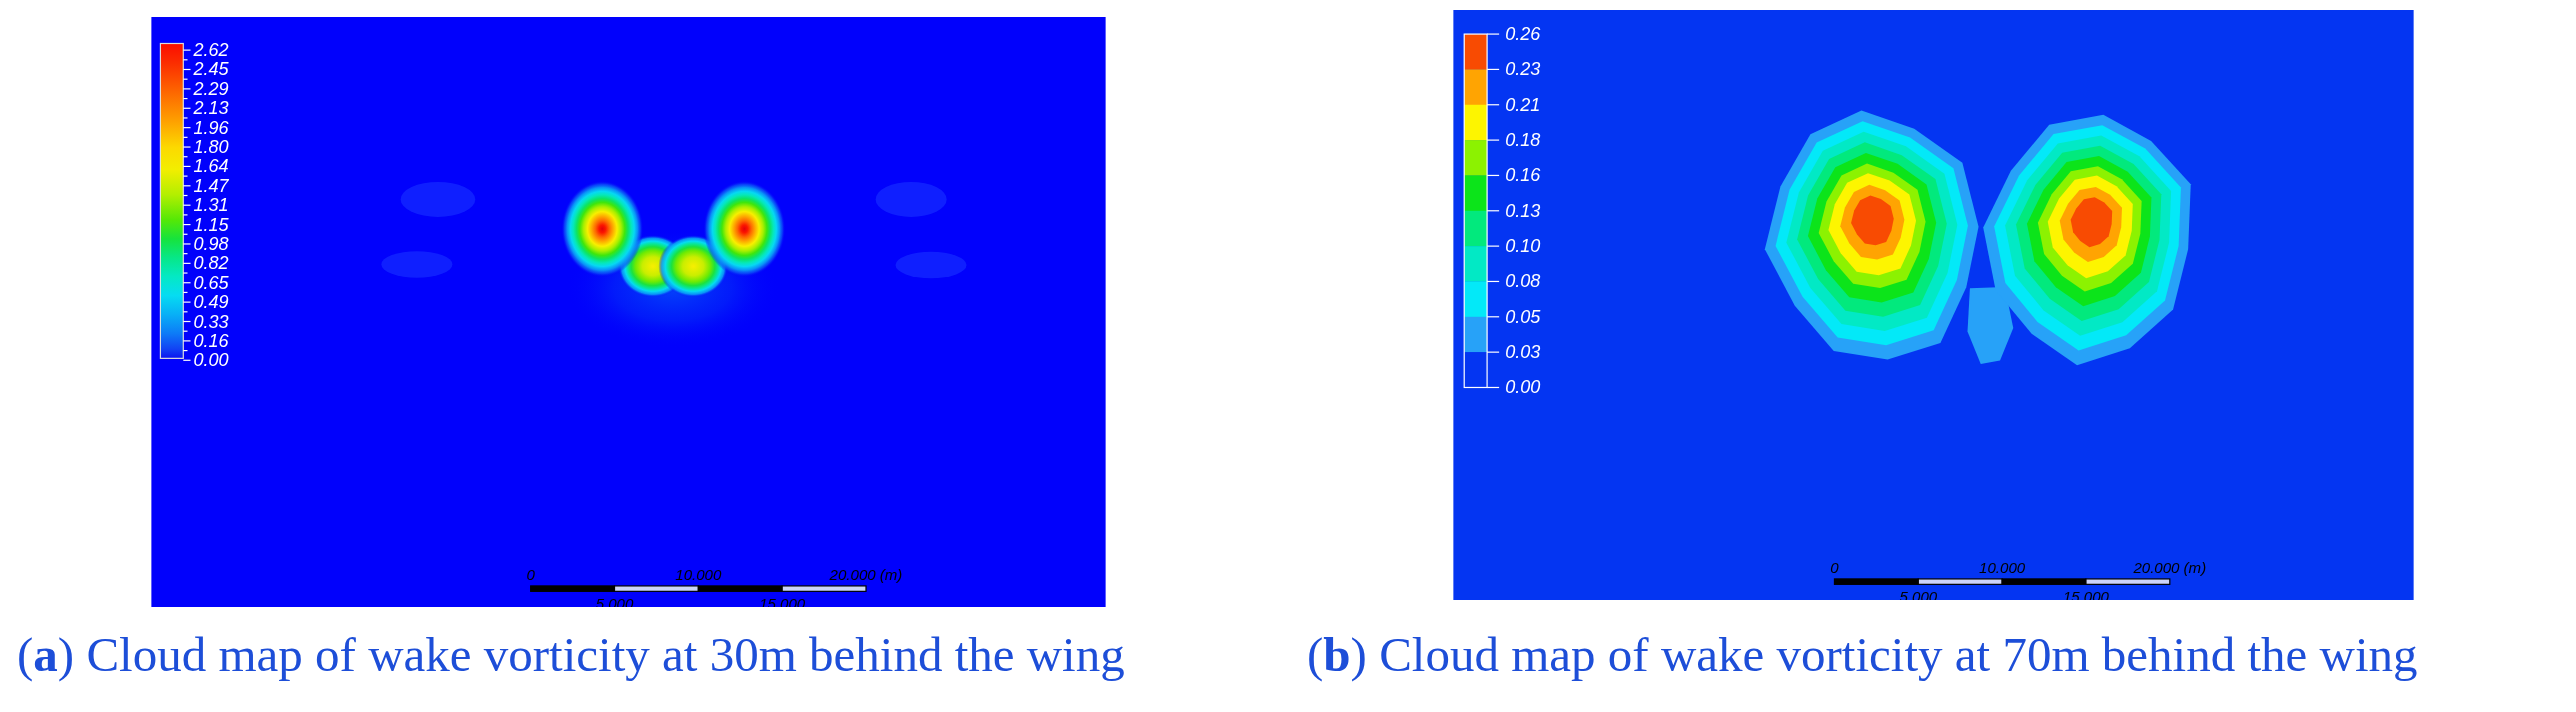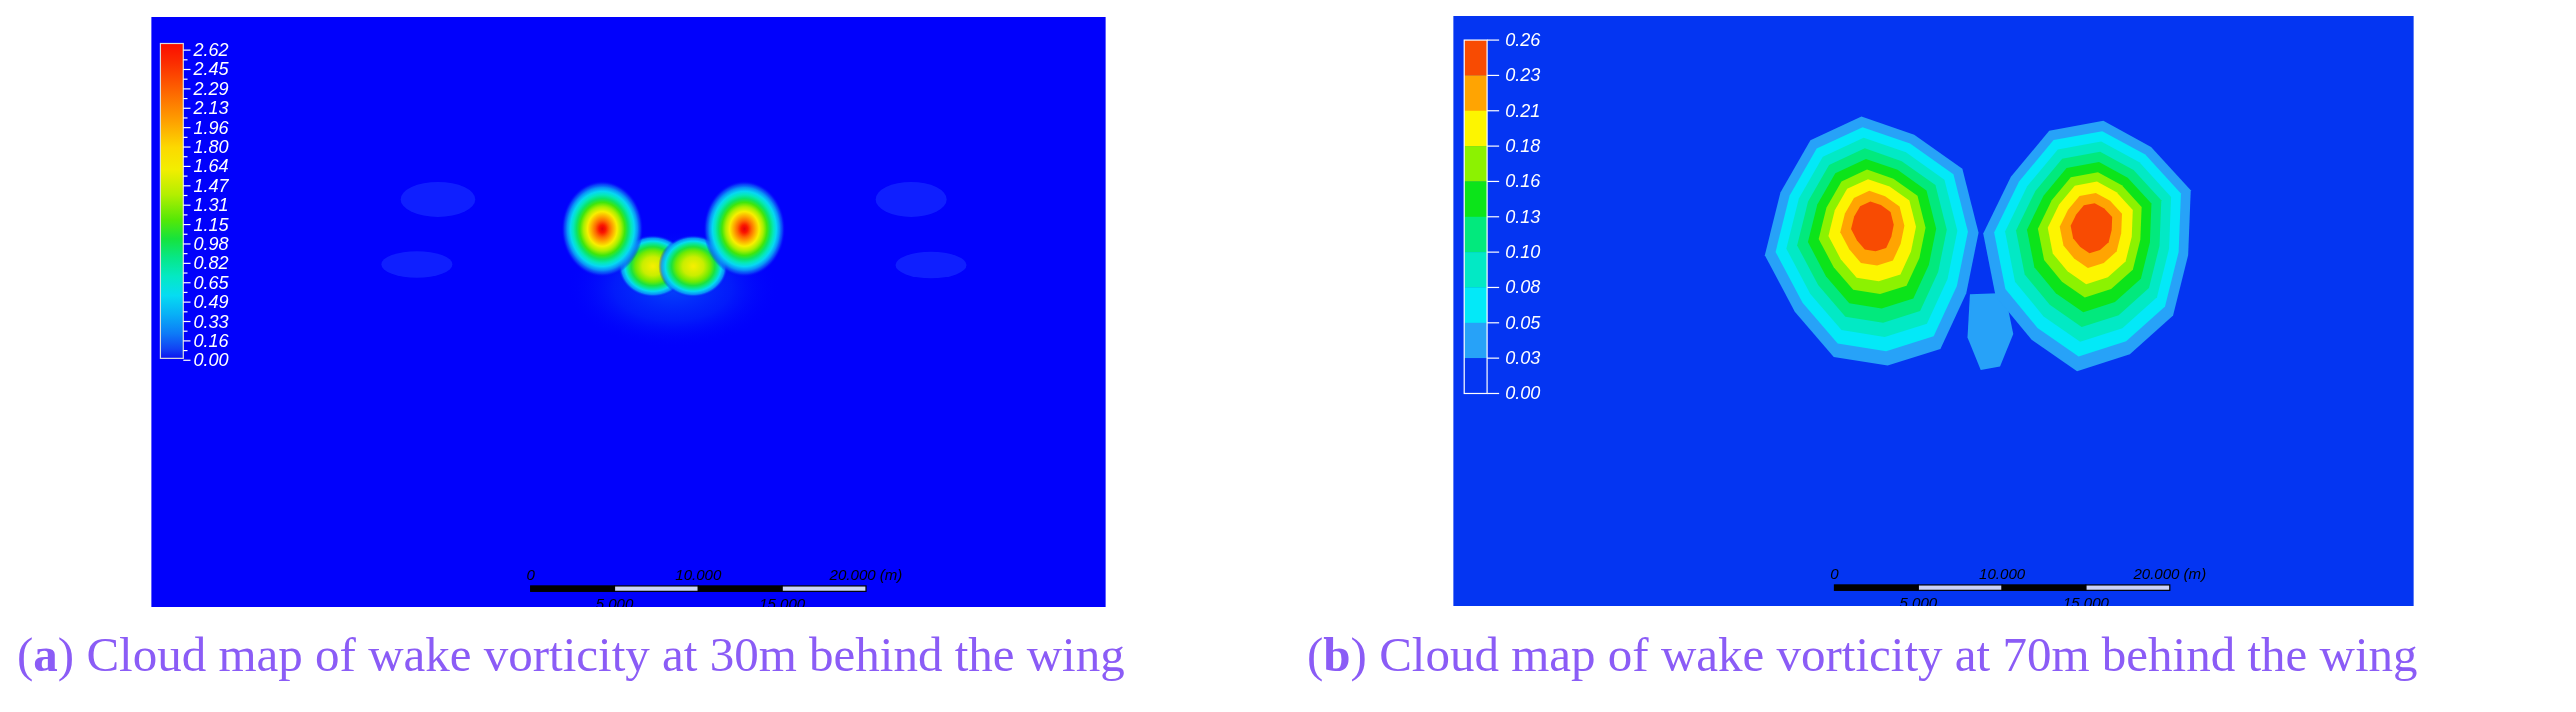--- a/index.html
+++ b/index.html
@@ -1,20 +1,20 @@
 <!DOCTYPE html>
 <html style="font-size:9.6px"><head>
 <meta charset="utf-8">
 <style>
   html,body{margin:0;padding:0;background:#ffffff;}
   #fig{position:relative;width:2576px;height:713px;background:#ffffff;overflow:hidden;
        font-family:"Liberation Sans",sans-serif;}
   .panel{position:absolute;margin:0;padding:0;font-style:italic;}
   .panel svg{display:block;}
-  .caption{position:absolute;font-family:"Liberation Serif",serif;font-size:49px;color:#8b5cf6;
+  .caption{position:absolute;font-family:"Liberation Serif",serif;font-size:49px;color:#1d4ed8;
            white-space:nowrap;letter-spacing:0px;}
   .caption b{font-weight:bold;}
 </style>
 </head>
 <body>
 
 <div id="fig">
   <figure class="panel" id="panel-a" style="left: 151px; top: 17px; width: 955px; height: 590px;">
       <svg width="955" height="590" viewBox="0 0 1585 980">
         <defs>
@@ -161,21 +161,21 @@
           <rect x="908.5" y="945" width="139.25" height="9" fill="#000000" stroke="#000" stroke-width="2"></rect>
           <rect x="1047.75" y="945" width="139.25" height="9" fill="#ccd3f9" stroke="#000" stroke-width="2"></rect>
           <text x="630" y="935" fill="#000000" text-anchor="middle" font-size="25" font-family="&quot;Liberation Sans&quot;,sans-serif">0</text>
           <text x="908.5" y="935" fill="#000000" text-anchor="middle" font-size="25" font-family="&quot;Liberation Sans&quot;,sans-serif">10.000</text>
           <text x="1187" y="935" fill="#000000" text-anchor="middle" font-size="25" font-family="&quot;Liberation Sans&quot;,sans-serif">20.000 (m)</text>
           <text x="769.25" y="984" fill="#000000" text-anchor="middle" font-size="25" font-family="&quot;Liberation Sans&quot;,sans-serif">5.000</text>
           <text x="1047.75" y="984" fill="#000000" text-anchor="middle" font-size="25" font-family="&quot;Liberation Sans&quot;,sans-serif">15.000</text>
         </g>
       </svg>
     </figure>
-  <figure class="panel" id="panel-b" style="left: 1453px; top: 16px; width: 798px; height: 590px;">
+  <figure class="panel" id="panel-b" style="left: 1453px; top: 10px; width: 798px; height: 590px;">
       <svg width="961" height="590" viewBox="0 0 1595 980">
         <defs></defs>
         <rect x="0" y="0" width="1595" height="980" fill="#0435f2"></rect>
         <polygon points="858,462 916,460 930,528 908,582 876,588 854,534" fill="#27a2f8"></polygon>
         <g transform="rotate(-6 700 378)">
           <polygon points="700.0,165.8 784.0,205.1 857.6,269.8 873.3,378.0 842.5,475.8 790.1,563.5 700.0,581.8 612.5,558.1 556.0,476.8 516.3,378.0 553.0,277.1 611.6,196.1" fill="#27a2f8"></polygon>
           <polygon points="700.0,183.6 775.6,218.9 841.9,277.2 855.9,374.5 828.2,462.5 781.1,541.5 700.0,558.0 621.3,536.6 570.4,463.4 534.6,374.5 567.7,283.7 620.5,210.8" fill="#03e9f8"></polygon>
           <polygon points="700.0,201.3 767.2,232.7 826.1,284.5 838.6,371.0 814.0,449.2 772.1,519.4 700.0,534.1 630.0,515.1 584.8,450.0 553.0,371.0 582.4,290.3 629.3,225.5" fill="#02e9c5"></polygon>
           <polygon points="700.0,219.0 758.8,246.5 810.3,291.8 821.3,367.5 799.7,435.9 763.1,497.4 700.0,510.2 638.8,493.6 599.2,436.7 571.4,367.5 597.1,296.9 638.1,240.1" fill="#02e97d"></polygon>
           <polygon points="700.0,236.7 750.4,260.2 794.6,299.1 804.0,364.0 785.5,422.7 754.1,475.3 700.0,486.3 647.5,472.1 613.6,423.3 589.8,364.0 611.8,303.5 647.0,254.8" fill="#0ce41a"></polygon>

